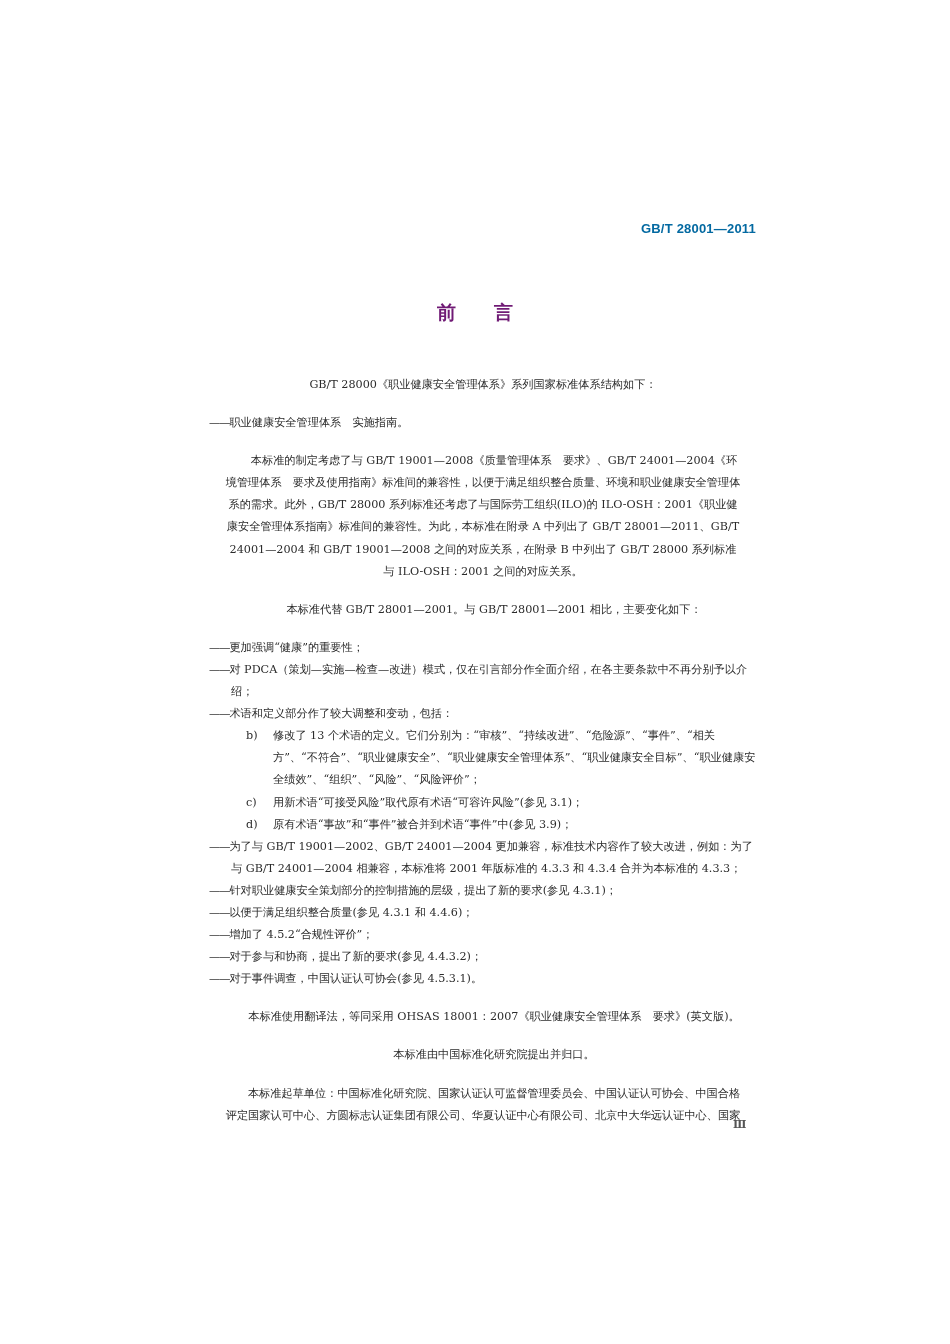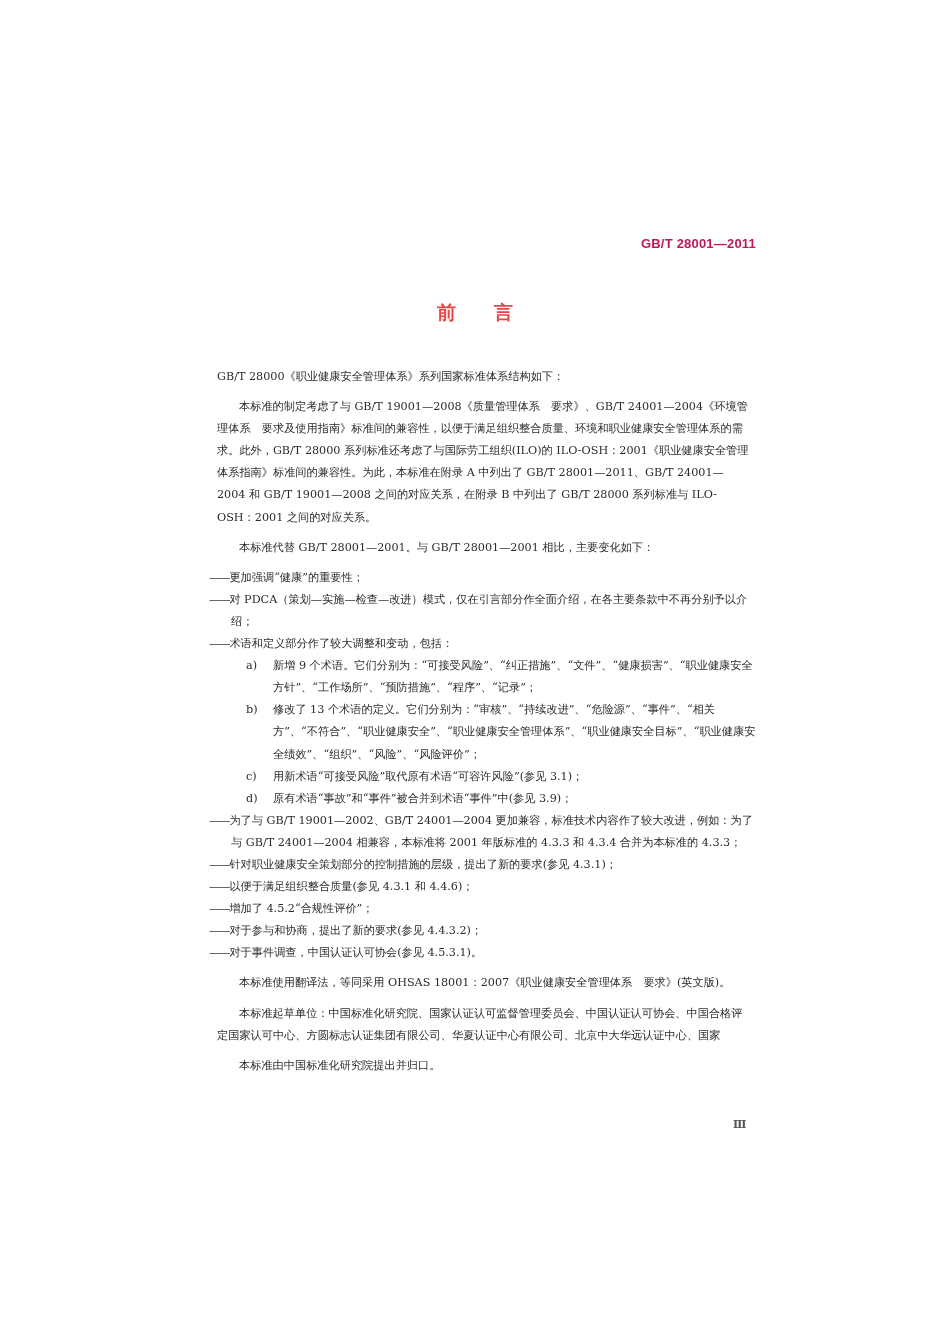--- a/index.html
+++ b/index.html
@@ -2,35 +2,35 @@
 <html><head>
 <meta charset="utf-8">
 <style>
   html, body { margin: 0; padding: 0; background: #ffffff; }
   body {
     width: 950px; height: 1344px; position: relative; overflow: hidden;
     font-family: "DejaVu Serif", "Liberation Serif", serif;
     color: #2a2a2a;
   }
   .std-code {
-    position: absolute; top: 236px; left: 580px; width: 176px; text-align: right;
+    position: absolute; top: 221px; left: 580px; width: 176px; text-align: right;
     font-family: "Liberation Sans", "DejaVu Sans", sans-serif;
-    font-size: 13px; font-weight: bold; letter-spacing: 0.2px; color: #be185d;
+    font-size: 13px; font-weight: bold; letter-spacing: 0.2px; color: #0369a1;
   }
   .title {
     position: absolute; top: 300px; left: 0; width: 950px; text-align: center;
     font-family: "DejaVu Sans", sans-serif;
-    font-size: 19px; font-weight: bold; letter-spacing: 38px; color: #ef4444;
+    font-size: 19px; font-weight: bold; letter-spacing: 38px; color: #701a75;
     padding-left: 38px; box-sizing: border-box;
   }
   .body {
     position: absolute; top: 358px; left: 209px; width: 548px;
     font-size: 11.2px; line-height: 22.1px; color: #2b2b2b;
   }
-  .p { margin: 8px; padding: 0; }
+  .p { margin: 16px; padding: 0; text-align: center; }
   .indent { text-indent: 22px; }
   .noindent { text-indent: 0; }
   .dash {
     padding-left: 22px; text-indent: -22px; margin: 0;
   }
   .dash::before { content: "——"; letter-spacing: -1px; }
   .sub {
     margin: 0 0 0 22px; padding-left: 42px; text-indent: -27px; position: relative;
   }
   .sub .lbl { display: inline-block; width: 27px; text-indent: 0; }
@@ -41,38 +41,38 @@
 </style>
 </head>
 <body>
 
 <div class="std-code">GB/T 28001—2011</div>
 
 <div class="title">前言</div>
 
 <div class="body">
   <p class="p noindent">GB/T 28000《职业健康安全管理体系》系列国家标准体系结构如下：</p>
+  <p class="dash">职业健康安全管理体系　实施指南。</p>
 
   <p class="p indent">本标准的制定考虑了与 GB/T 19001—2008《质量管理体系　要求》、GB/T 24001—2004《环境管理体系　要求及使用指南》标准间的兼容性，以便于满足组织整合质量、环境和职业健康安全管理体系的需求。此外，GB/T 28000 系列标准还考虑了与国际劳工组织(ILO)的 ILO-OSH：2001《职业健康安全管理体系指南》标准间的兼容性。为此，本标准在附录 A 中列出了 GB/T 28001—2011、GB/T 24001—2004 和 GB/T 19001—2008 之间的对应关系，在附录 B 中列出了 GB/T 28000 系列标准与 ILO-OSH：2001 之间的对应关系。</p>
   <p class="p indent">本标准代替 GB/T 28001—2001。与 GB/T 28001—2001 相比，主要变化如下：</p>
 
   <p class="dash">更加强调“健康”的重要性；</p>
   <p class="dash">对 PDCA（策划—实施—检查—改进）模式，仅在引言部分作全面介绍，在各主要条款中不再分别予以介绍；</p>
   <p class="dash">术语和定义部分作了较大调整和变动，包括：</p>
 
-  <p class="sub"><span class="lbl">a)</span><span>新增 9 个术语。它们分别为：“可接受风险”、“纠正措施”、“文件”、“健康损害”、“职业健康安全方针”、“工作场所”、“预防措施”、“程序”、“记录”；</span></p>
   <p class="sub"><span class="lbl">b)</span><span>修改了 13 个术语的定义。它们分别为：“审核”、“持续改进”、“危险源”、“事件”、“相关方”、“不符合”、“职业健康安全”、“职业健康安全管理体系”、“职业健康安全目标”、“职业健康安全绩效”、“组织”、“风险”、“风险评价”；</span></p>
   <p class="sub"><span class="lbl">c)</span><span>用新术语“可接受风险”取代原有术语“可容许风险”(参见 3.1)；</span></p>
   <p class="sub"><span class="lbl">d)</span><span>原有术语“事故”和“事件”被合并到术语“事件”中(参见 3.9)；</span></p>
 
   <p class="dash">为了与 GB/T 19001—2002、GB/T 24001—2004 更加兼容，标准技术内容作了较大改进，例如：为了与 GB/T 24001—2004 相兼容，本标准将 2001 年版标准的 4.3.3 和 4.3.4 合并为本标准的 4.3.3；</p>
   <p class="dash">针对职业健康安全策划部分的控制措施的层级，提出了新的要求(参见 4.3.1)；</p>
   <p class="dash">以便于满足组织整合质量(参见 4.3.1 和 4.4.6)；</p>
   <p class="dash">增加了 4.5.2“合规性评价”；</p>
   <p class="dash">对于参与和协商，提出了新的要求(参见 4.4.3.2)；</p>
   <p class="dash">对于事件调查，中国认证认可协会(参见 4.5.3.1)。</p>
 
   <p class="p indent">本标准使用翻译法，等同采用 OHSAS 18001：2007《职业健康安全管理体系　要求》(英文版)。</p>
+  <p class="p indent">本标准由中国标准化研究院提出并归口。</p>
   <p class="p indent">本标准起草单位：中国标准化研究院、国家认证认可监督管理委员会、中国认证认可协会、中国合格评定国家认可中心、方圆标志认证集团有限公司、华夏认证中心有限公司、北京中大华远认证中心、国家</p>
-  <p class="p indent">本标准由中国标准化研究院提出并归口。</p>
 </div>
 
 <div class="page-no">Ⅲ</div>
 
 </body></html>

